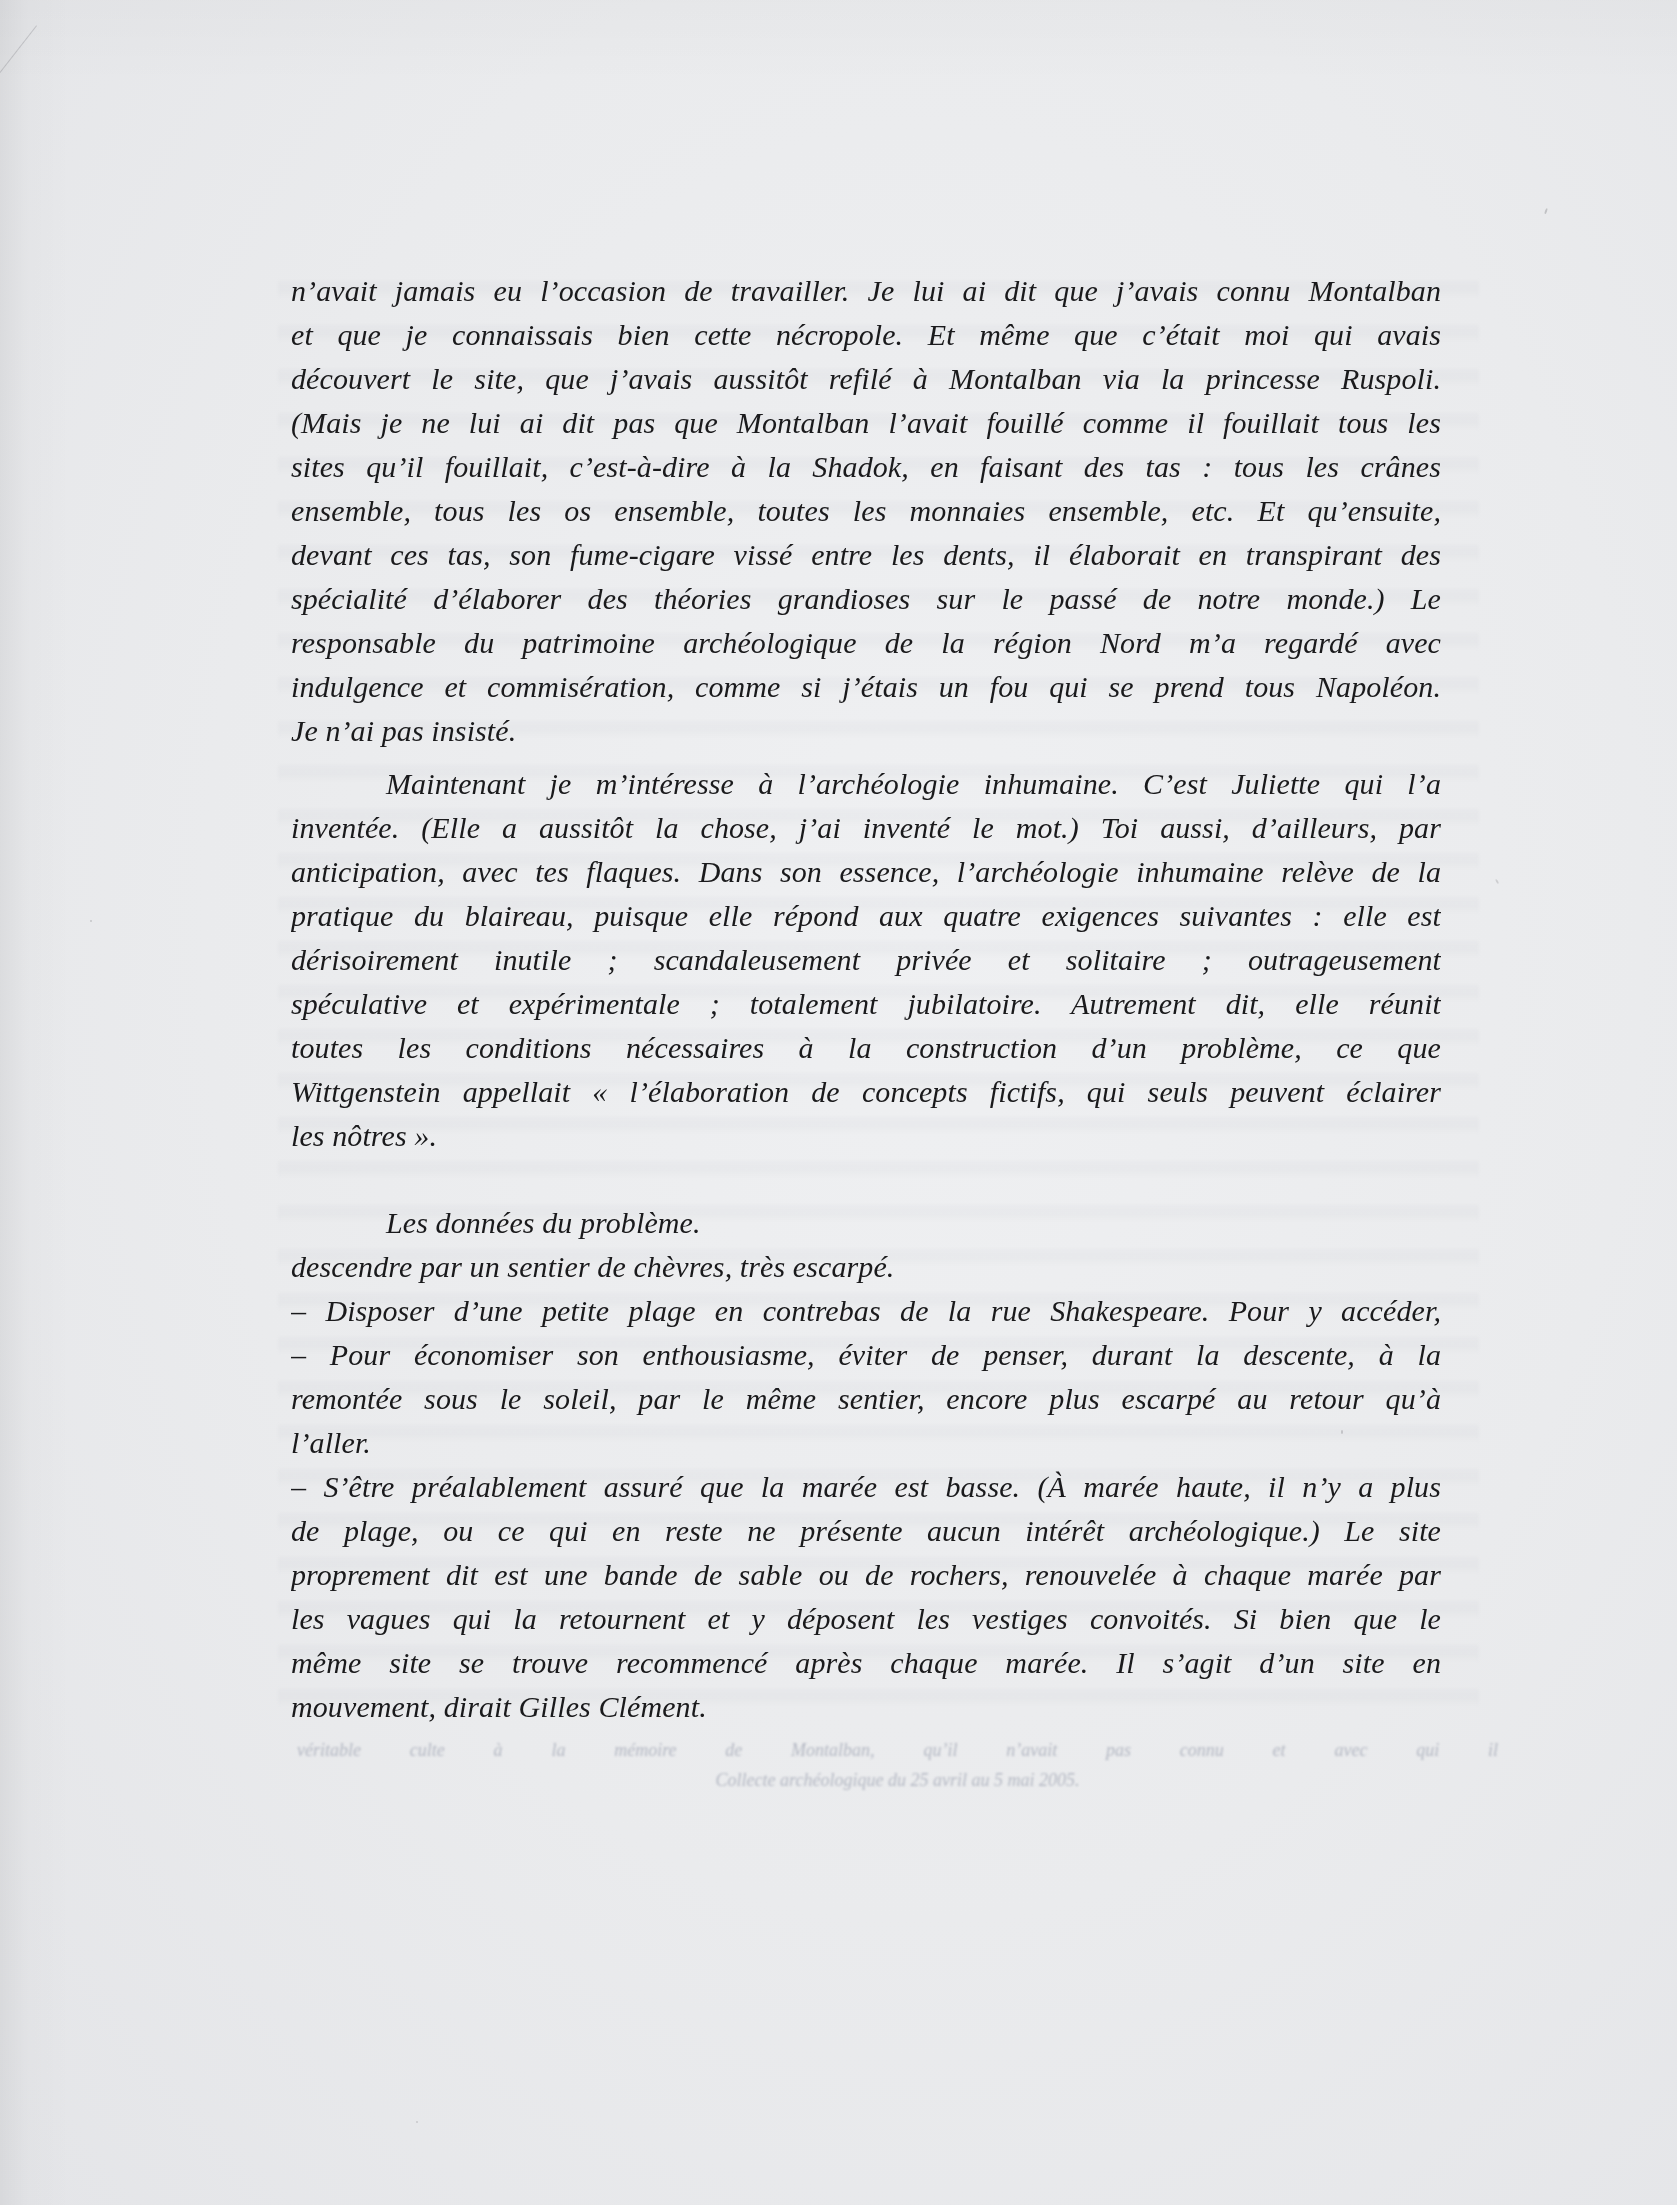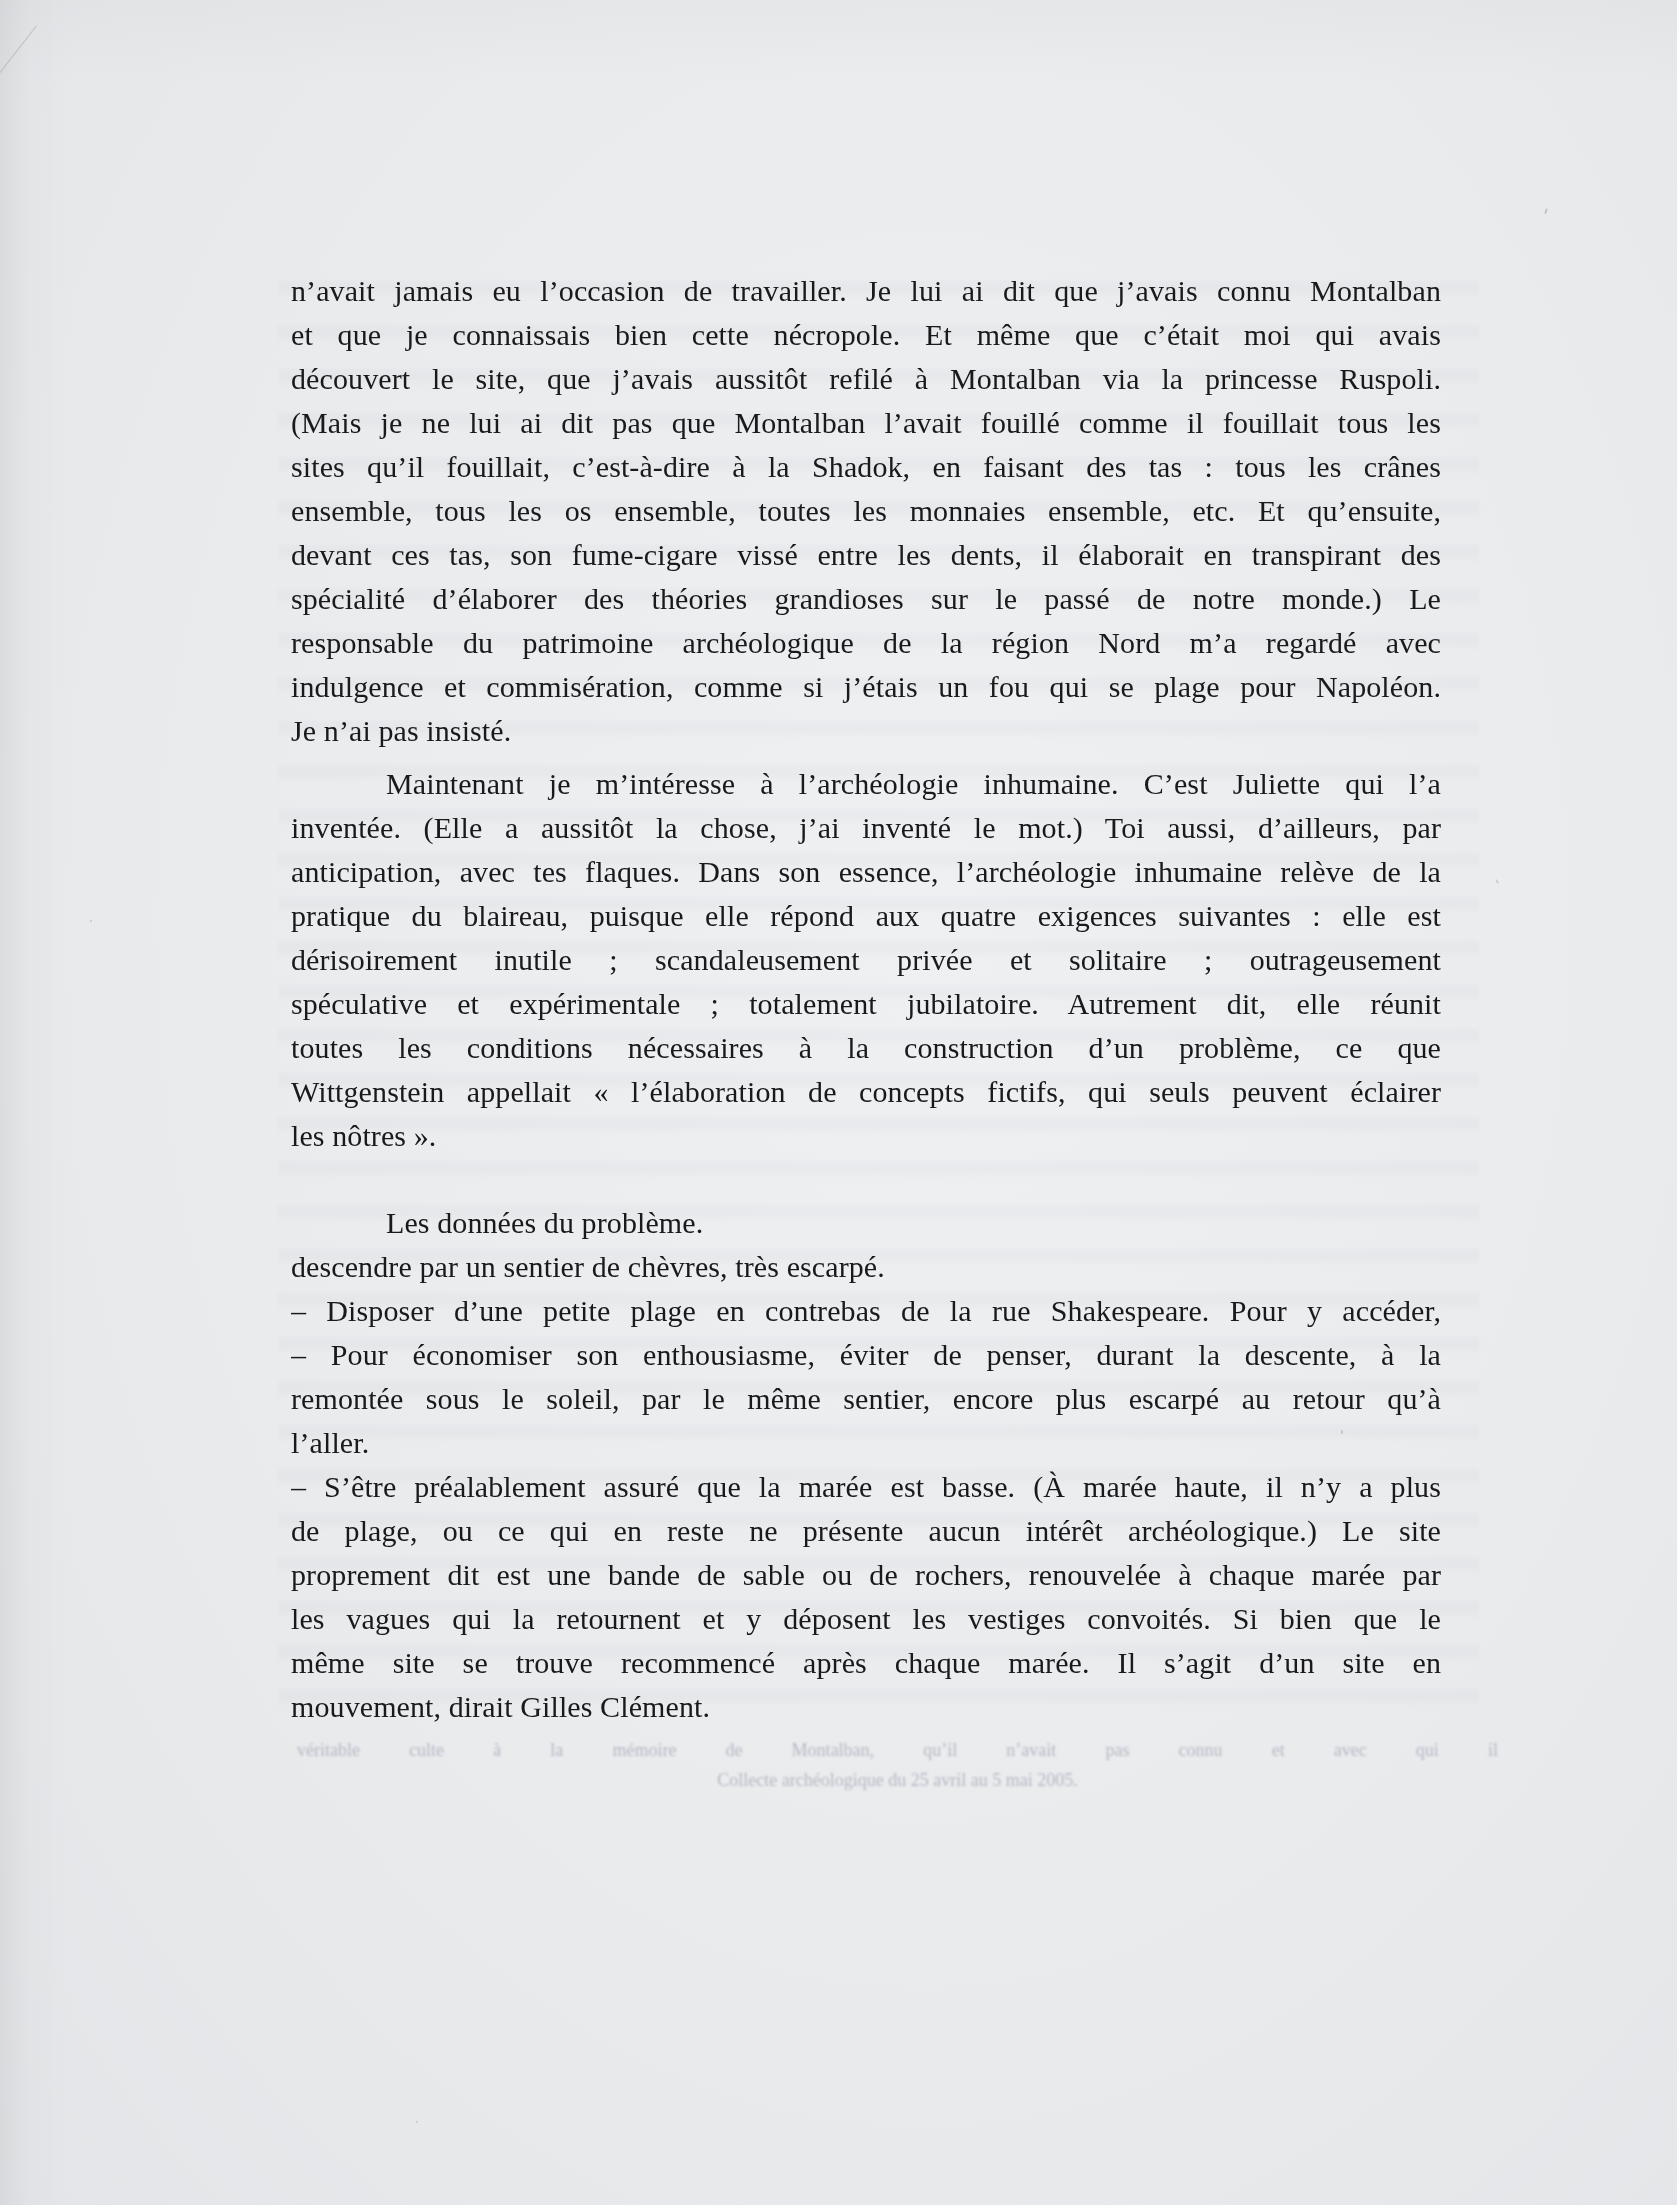--- a/index.html
+++ b/index.html
@@ -14,20 +14,21 @@
     font-family: "Liberation Serif", "DejaVu Serif", serif;
     overflow: hidden;
   }
   .page {
     position: absolute;
     inset: 0;
     background:
       linear-gradient(90deg, rgba(0,0,0,0.055) 0px, rgba(0,0,0,0.015) 27px, rgba(0,0,0,0) 71px),
       linear-gradient(180deg, rgba(0,0,0,0.02) 0px, rgba(0,0,0,0) 83px),
       radial-gradient(ellipse at 55% 42%, #eff0f2 0%, #eaebed 55%, #e4e5e8 100%);
+    font-style: italic;
   }
   
   .ghost-wash {
     position: absolute;
     left: 278px; top: 254px;
     width: 1201px; height: 1478px;
     background: repeating-linear-gradient(
       180deg,
       rgba(140,144,158,0.00) 0px,  rgba(140,144,158,0.00) 25px,
       rgba(140,144,158,0.045) 30px, rgba(140,144,158,0.045) 38px,
@@ -105,21 +106,21 @@
       <div class="para">
         <div class="line">n’avait jamais eu l’occasion de travailler. Je lui ai dit que j’avais connu Montalban</div>
         <div class="line">et que je connaissais bien cette nécropole. Et même que c’était moi qui avais</div>
         <div class="line">découvert le site, que j’avais aussitôt refilé à Montalban via la princesse Ruspoli.</div>
         <div class="line">(Mais je ne lui ai dit pas que Montalban l’avait fouillé comme il fouillait tous les</div>
         <div class="line">sites qu’il fouillait, c’est-à-dire à la Shadok, en faisant des tas : tous les crânes</div>
         <div class="line">ensemble, tous les os ensemble, toutes les monnaies ensemble, etc. Et qu’ensuite,</div>
         <div class="line">devant ces tas, son fume-cigare vissé entre les dents, il élaborait en transpirant des</div>
         <div class="line">spécialité d’élaborer des théories grandioses sur le passé de notre monde.) Le</div>
         <div class="line">responsable du patrimoine archéologique de la région Nord m’a regardé avec</div>
-        <div class="line">indulgence et commisération, comme si j’étais un fou qui se plage pour Napoléon.</div>
+        <div class="line">indulgence et commisération, comme si j’étais un fou qui se prend tous Napoléon.</div>
         <div class="line last">Je n’ai pas insisté.</div>
       </div>
       <div class="para gap-sm">
         <div class="line indent">Maintenant je m’intéresse à l’archéologie inhumaine. C’est Juliette qui l’a</div>
         <div class="line">inventée. (Elle a aussitôt la chose, j’ai inventé le mot.) Toi aussi, d’ailleurs, par</div>
         <div class="line">anticipation, avec tes flaques. Dans son essence, l’archéologie inhumaine relève de la</div>
         <div class="line">pratique du blaireau, puisque elle répond aux quatre exigences suivantes : elle est</div>
         <div class="line">dérisoirement inutile ; scandaleusement privée et solitaire ; outrageusement</div>
         <div class="line">spéculative et expérimentale ; totalement jubilatoire. Autrement dit, elle réunit</div>
         <div class="line">toutes les conditions nécessaires à la construction d’un problème, ce que</div>

